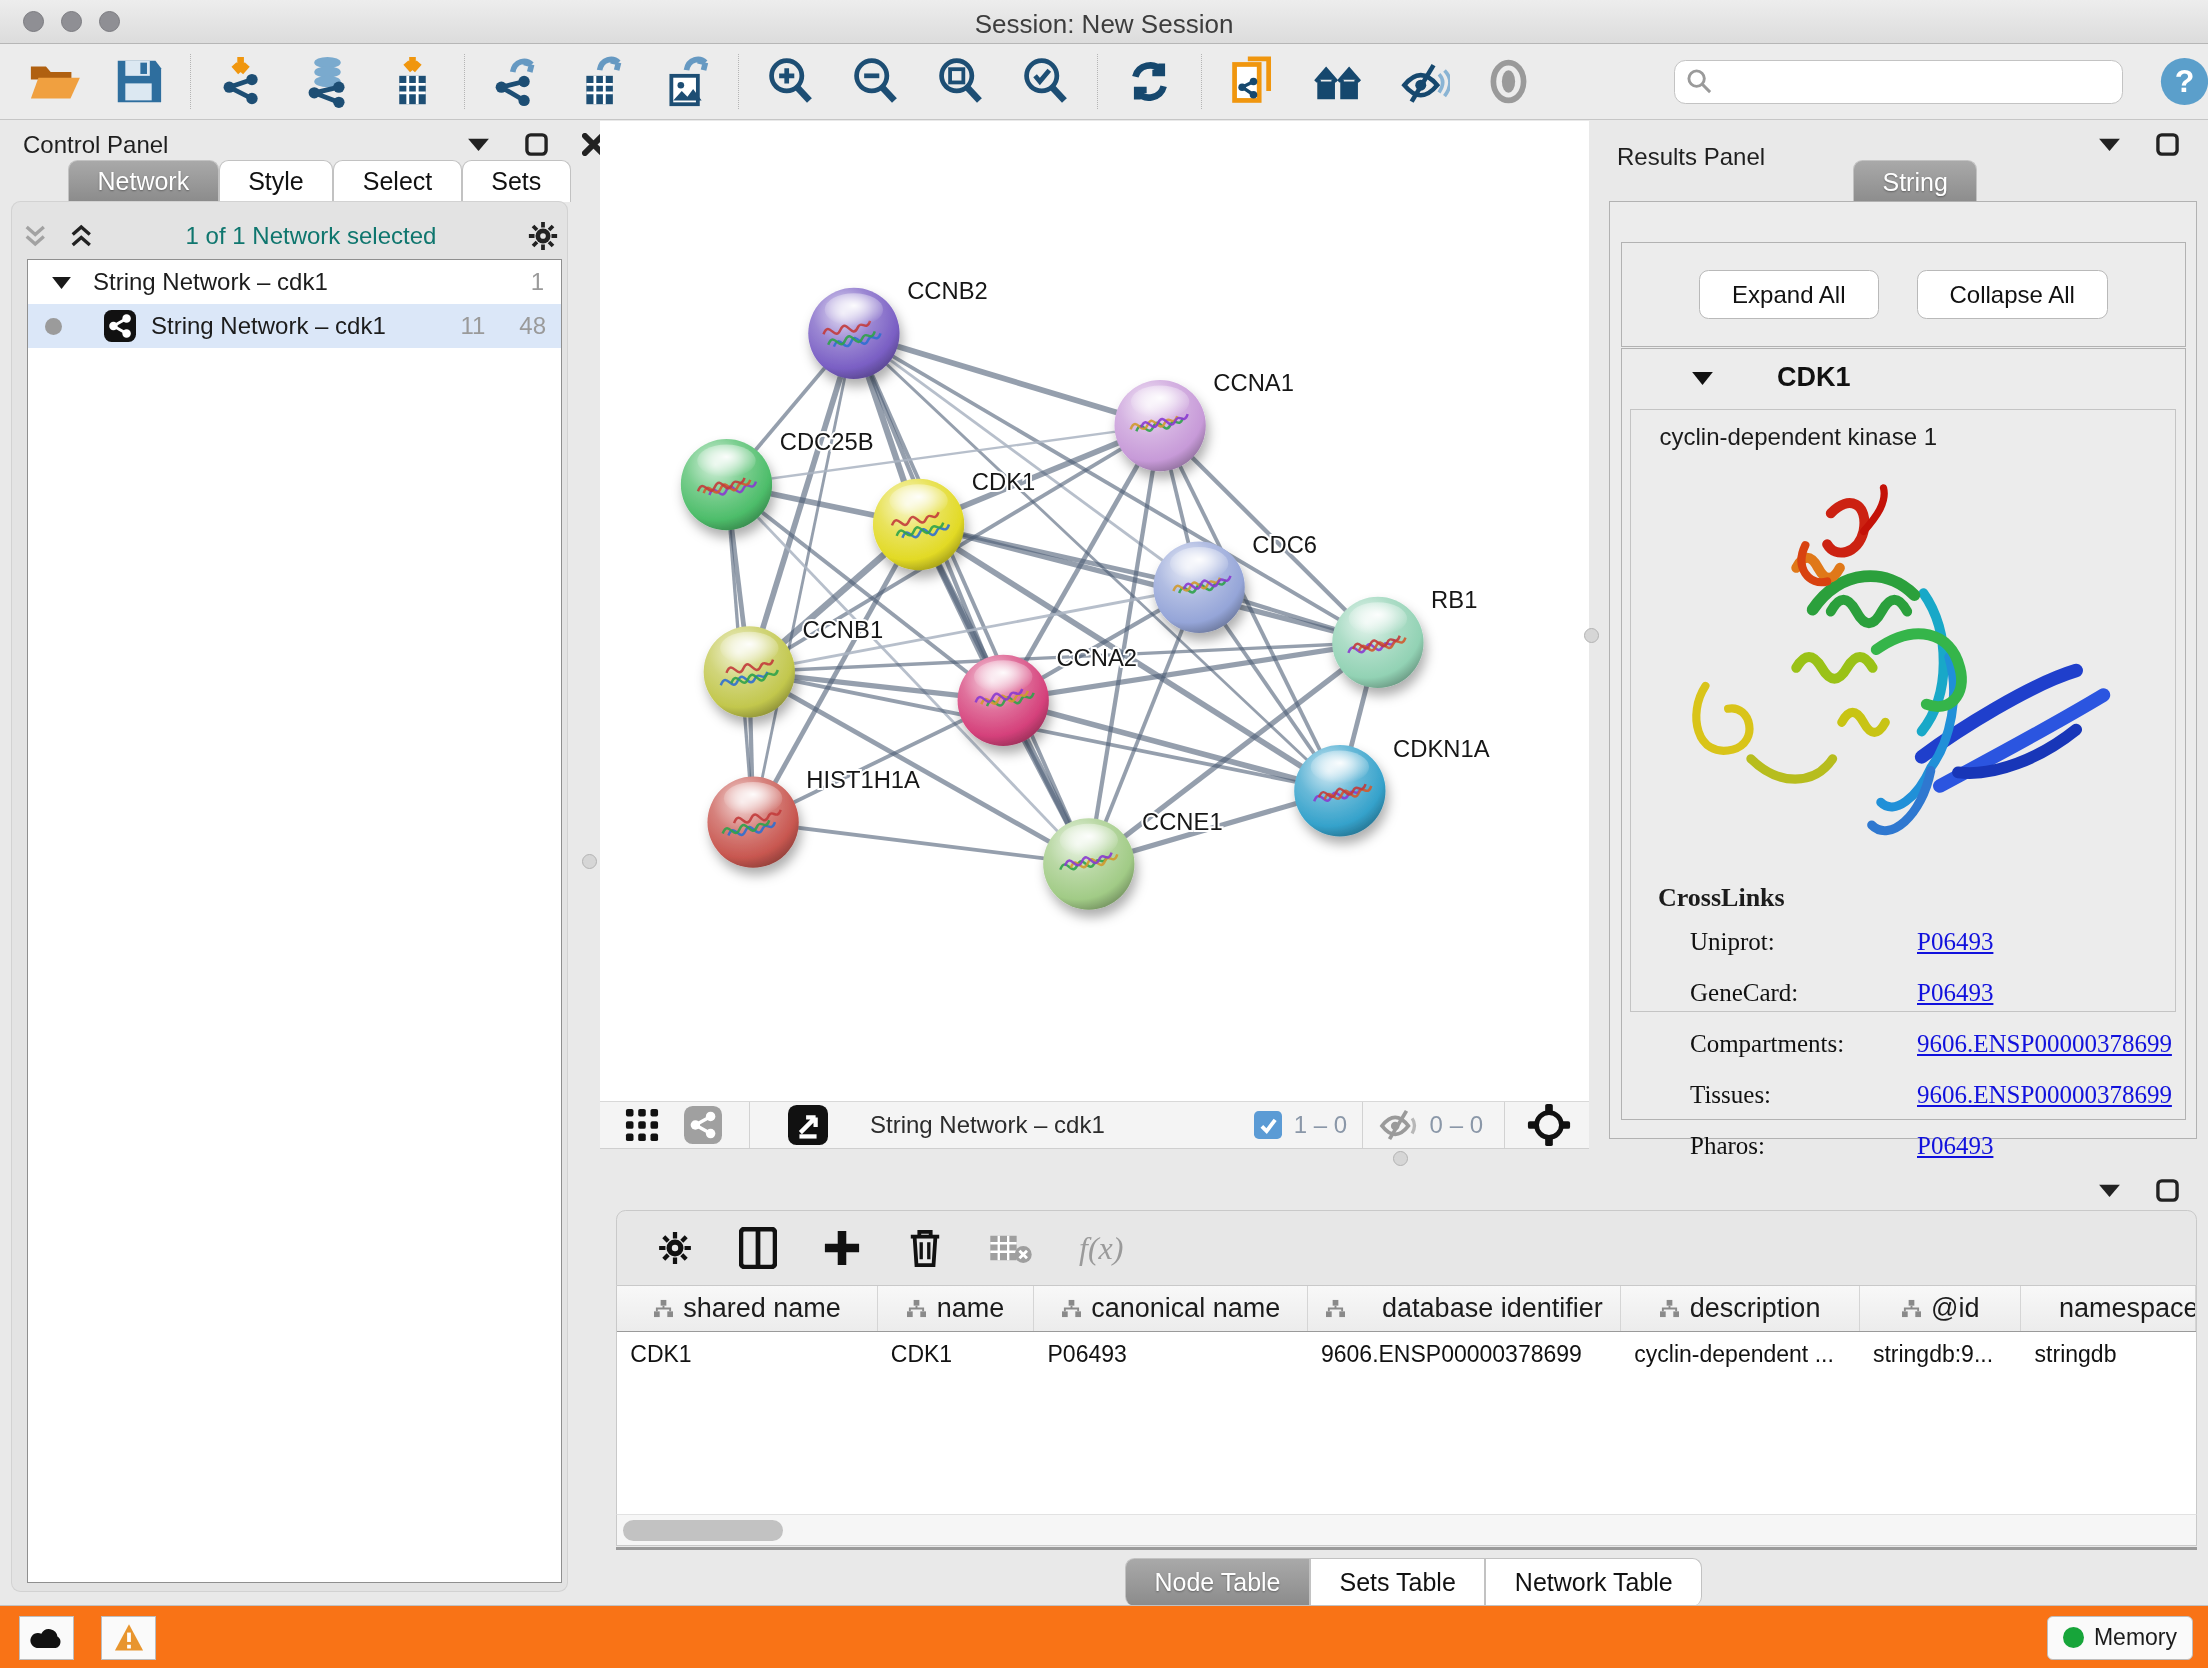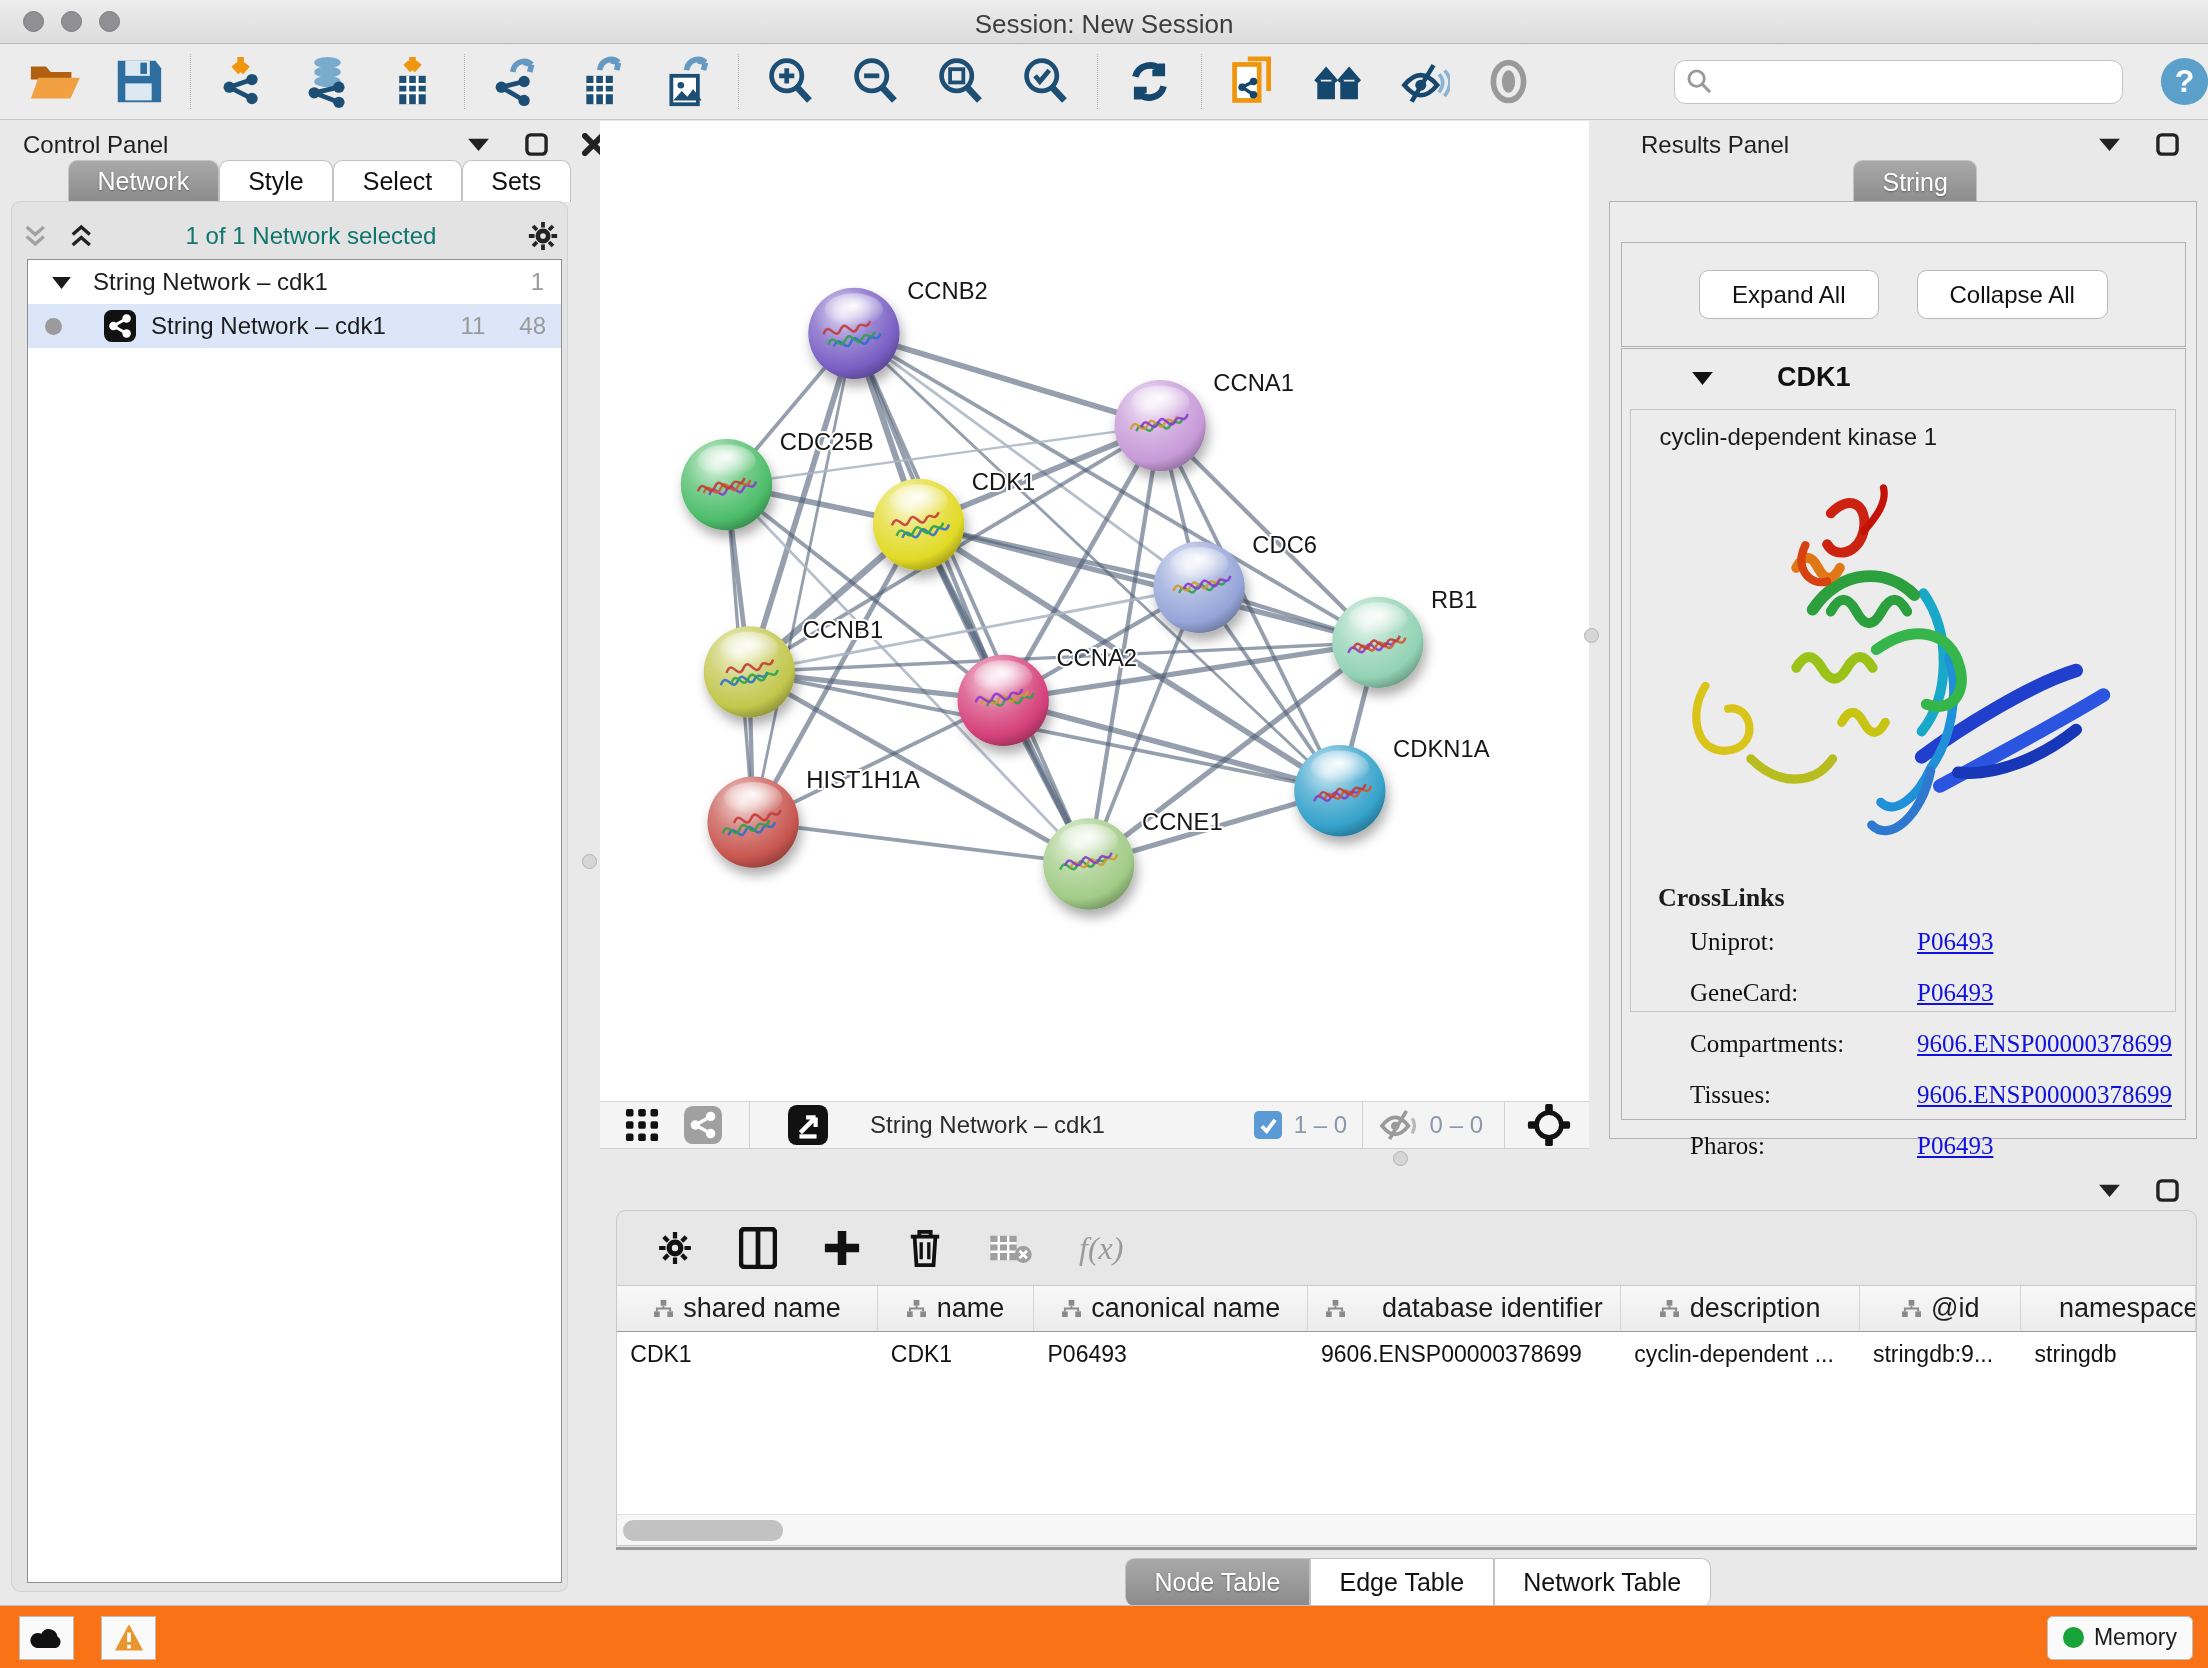--- a/index.html
+++ b/index.html
@@ -62,21 +62,21 @@
   .cv-sep { width:0; height:46px; border-left:1px solid #d2d2d2; }
   .cv-title { font-size:24px; color:#2c2c2c; }
   .cv-num { font-size:24px; color:#8a97a8; }
   .checkbox { width:28.5px; height:28.5px; background:#5b9bd5; border-radius:4.8px;
     display:flex; align-items:center; justify-content:center; cursor:pointer; }
 
   
   .knob { width:15px; height:15px; border-radius:50%; background:#d6d6d6; border:1px solid #b3b3b3; cursor:pointer; }
 
   
-  .res-header { left:1617px; top:131px;margin-left:24px; }
+  .res-header { left:1617px; top:143px; }
   .res-ctrls { left:2097px; top:133px; }
   .res-tab { left:1853px; top:160px; }
   .res-outer { left:1609px; top:201px; width:588px; height:938px; background:#ececec;
     border:1.9px solid #b2b2b2; }
   .res-box1 { left:1621px; top:242px; width:565px; height:105px; border:1.9px solid #b2b2b2; }
   .res-btn { height:49px; padding:0 32px; background:#fff; border:1px solid #b9b9b9; border-radius:9.5px;
     font-size:24px; display:flex; align-items:center; cursor:pointer; color:#111; }
   .res-box2 { left:1621px; top:348px; width:565px; height:772px; border:1.9px solid #b2b2b2; }
   .res-gene-hdr { left:1621px; top:348px; width:565px; height:59px; display:flex; align-items:center; }
   .res-gene { font-size:27px; font-weight:bold; color:#111; }
@@ -835,21 +835,21 @@
       <div class="td" style="width: 162px;">stringdb:9...</div>
       <div class="td" style="width: 175px;">stringdb</div>
     </div>
 </div>
 <div class="abs tbl-scroll">
   <div class="abs scroll-thumb"></div>
 </div>
 <div class="abs tbl-bottom-line"></div>
 <div class="abs tbl-tabs tabs-row">
   <div class="tab sel" style="height:48px; border-radius:9.5px 0 0 9.5px">Node Table</div>
-  <div class="tab" style="height:48px; border-radius:0">Edge Table</div>
+  <div class="tab" style="height:48px; border-radius:0">Sets Table</div>
   <div class="tab" style="height:48px; border-radius:0 9.5px 9.5px 0">Network Table</div>
 </div>
 
 <div class="abs statusbar">
   <div class="abs sb-btn" style="left:19px; top:9.5px">
     <svg width="34" height="25" viewBox="0 0 36 26">
         <path d="M10 24 a8 8 0 1 1 2 -15 a9 9 0 0 1 17 3 a6.5 6.5 0 0 1 -2 12z" fill="#111"></path>
       </svg>
   </div>
   <div class="abs sb-btn" style="left:101px; top:9.5px">

